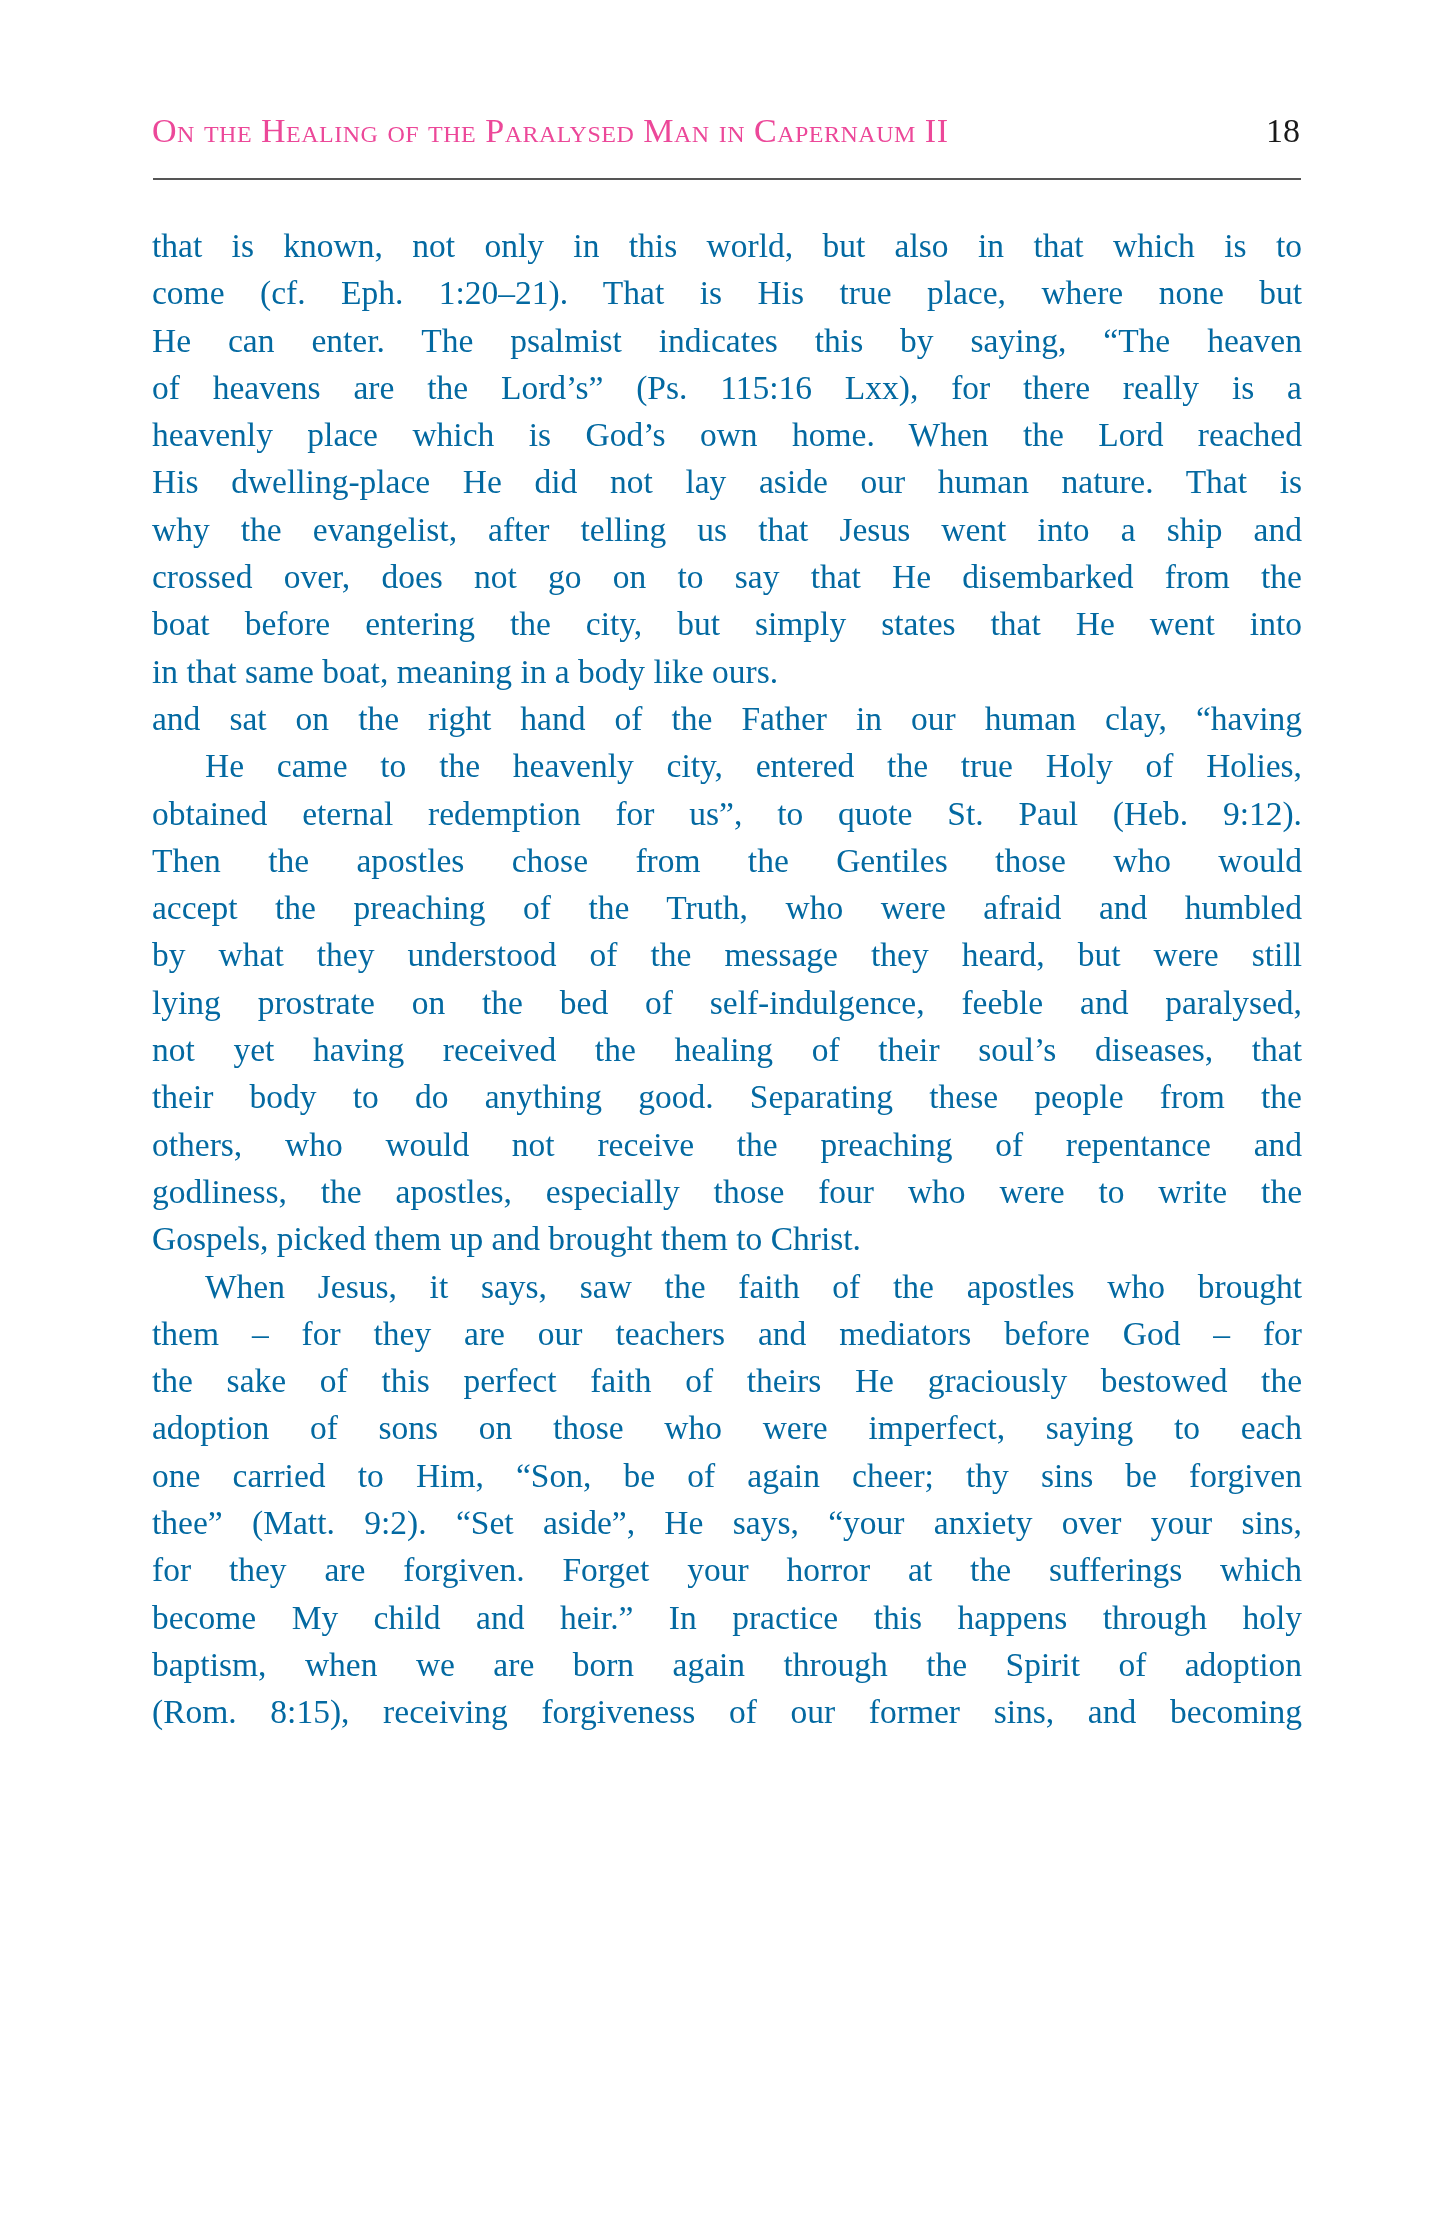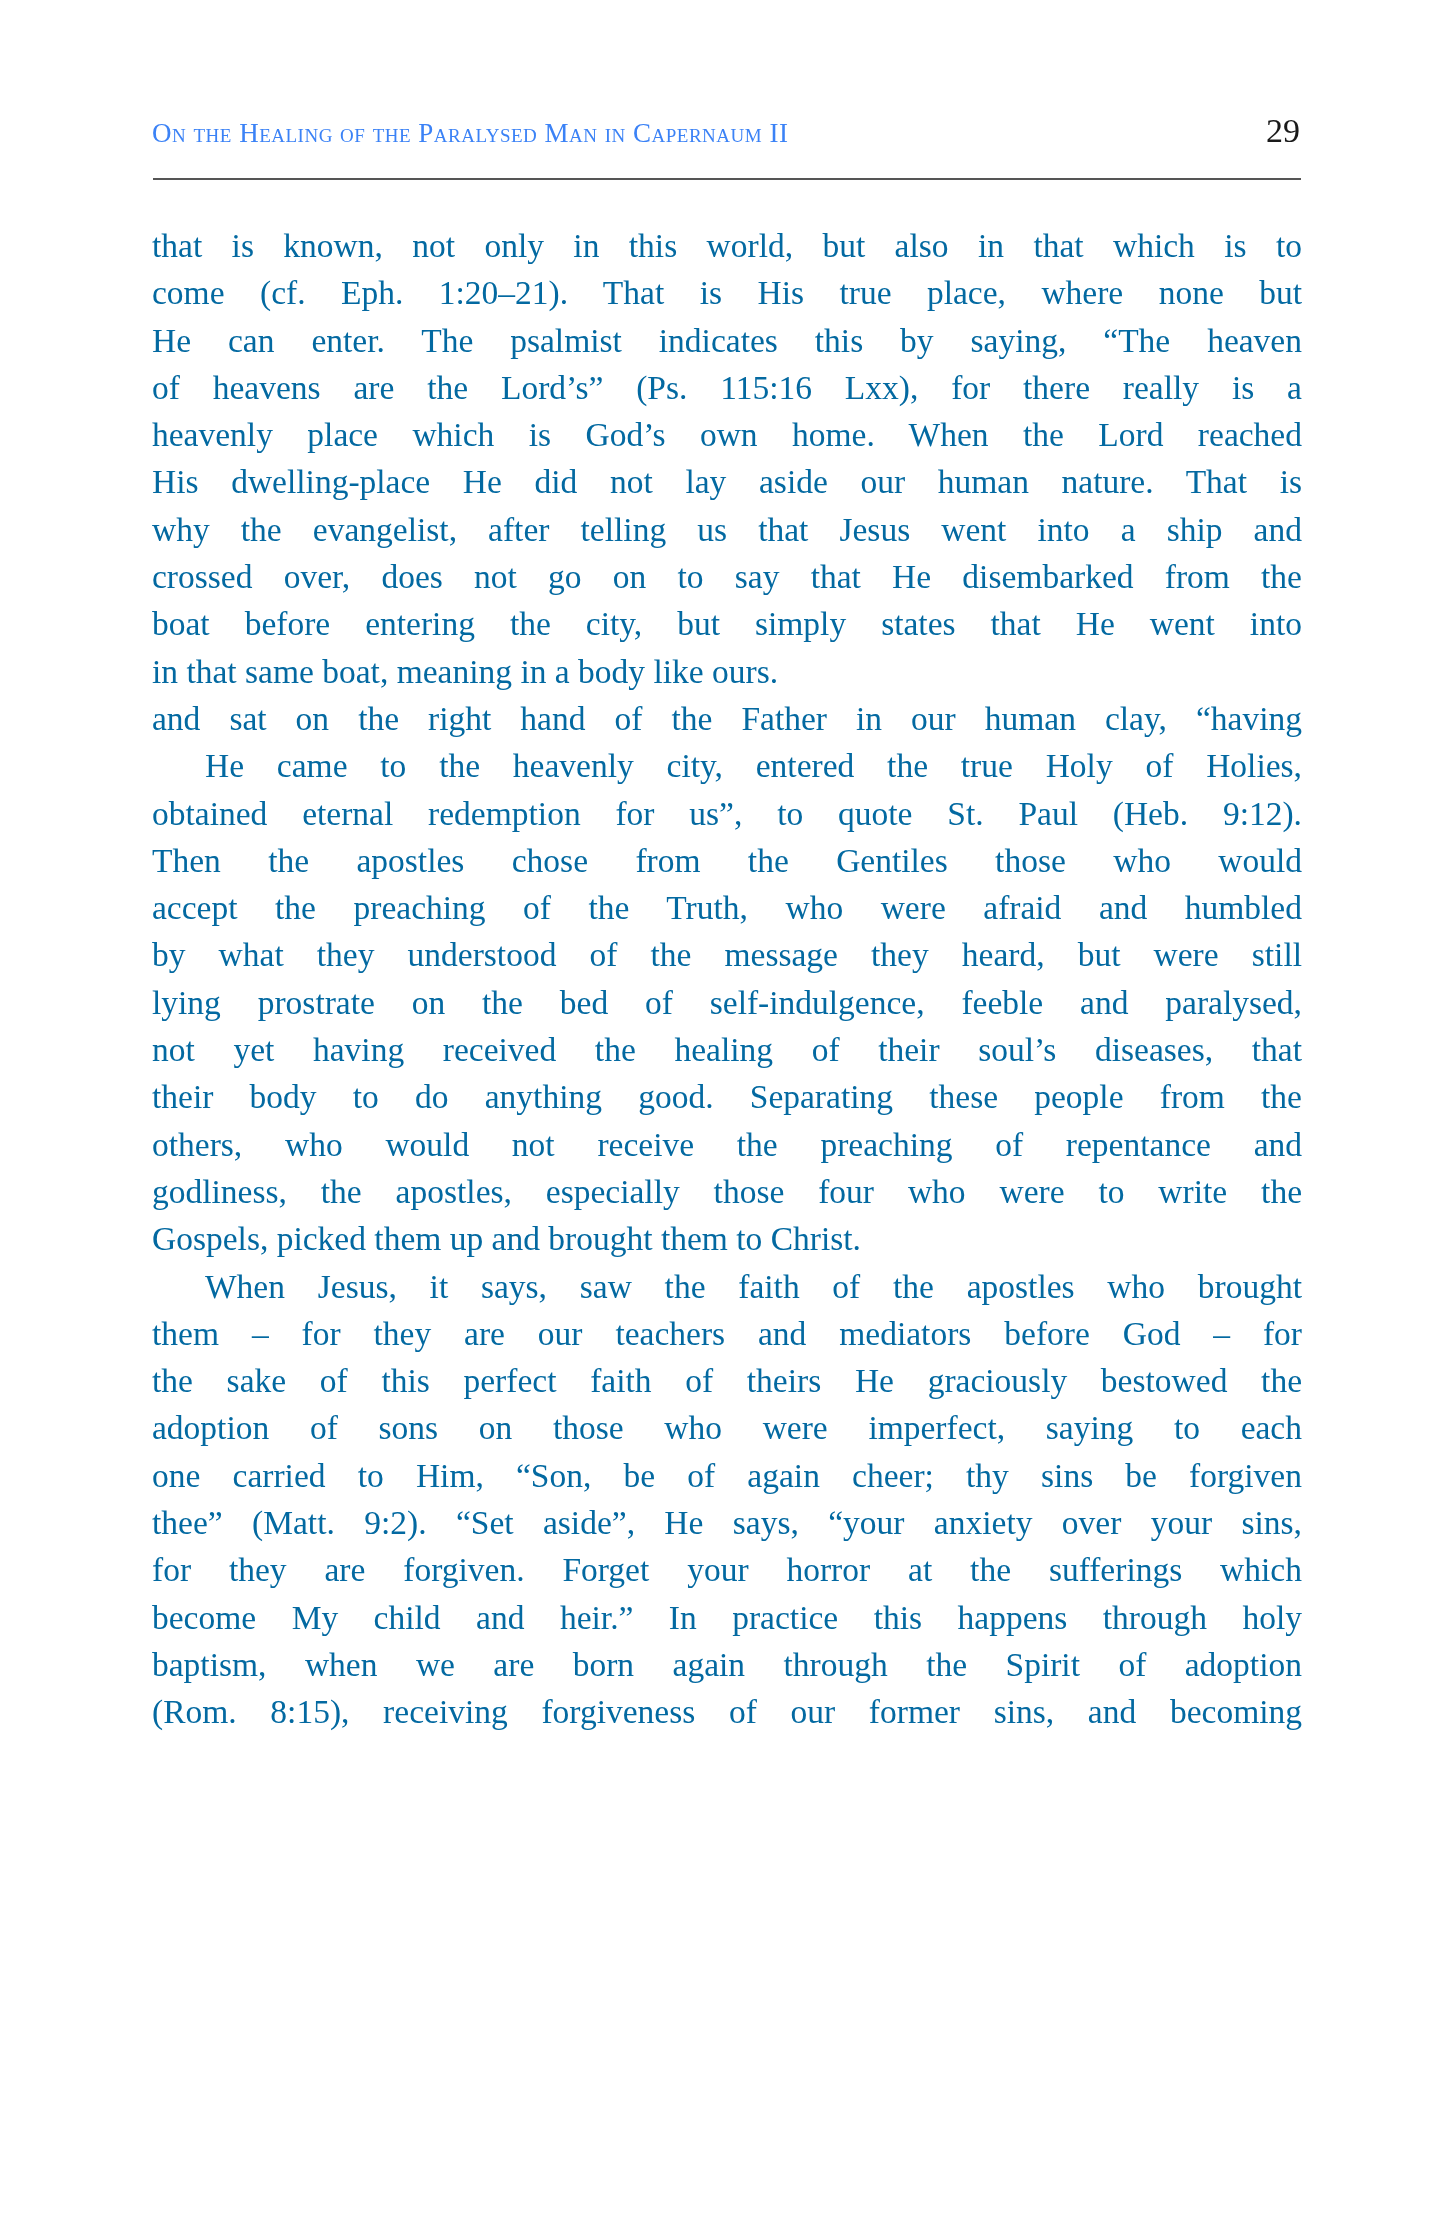--- a/index.html
+++ b/index.html
@@ -26,24 +26,24 @@
     position: absolute;
     left: 152px;
     top: 112px;
     width: 1148px;
     height: 50px;
     display: flex;
     justify-content: space-between;
     align-items: baseline;
   }
   .running-title {
-    font-size: 27px;
+    font-size: 34px;
     font-variant: small-caps;
     letter-spacing: 0.5px;
-    color: #3b82f6;
+    color: #ec4899;
     white-space: nowrap;
   }
   .page-number {
     font-size: 34px;
     color: #1a1a1a;
   }
   .head-rule {
     position: absolute;
     left: 153px;
     top: 178px;
@@ -73,21 +73,21 @@
   .line.indent {
     padding-left: 53px;
   }
 </style>
 </head>
 <body>
 
 <div class="page">
   <div class="running-head">
     <span class="running-title">On the Healing of the Paralysed Man in Capernaum II</span>
-    <span class="page-number">29</span>
+    <span class="page-number">18</span>
   </div>
   <div class="head-rule"></div>
   <div class="body-text" id="body-text">
       <span class="line">that is known, not only in this world, but also in that which is to</span>
       <span class="line">come (cf. Eph. 1:20–21). That is His true place, where none but</span>
       <span class="line">He can enter. The psalmist indicates this by saying, “The heaven</span>
       <span class="line">of heavens are the Lord’s” (Ps. 115:16 Lxx), for there really is a</span>
       <span class="line">heavenly place which is God’s own home. When the Lord reached</span>
       <span class="line">His dwelling-place He did not lay aside our human nature. That is</span>
       <span class="line">why the evangelist, after telling us that Jesus went into a ship and</span>

